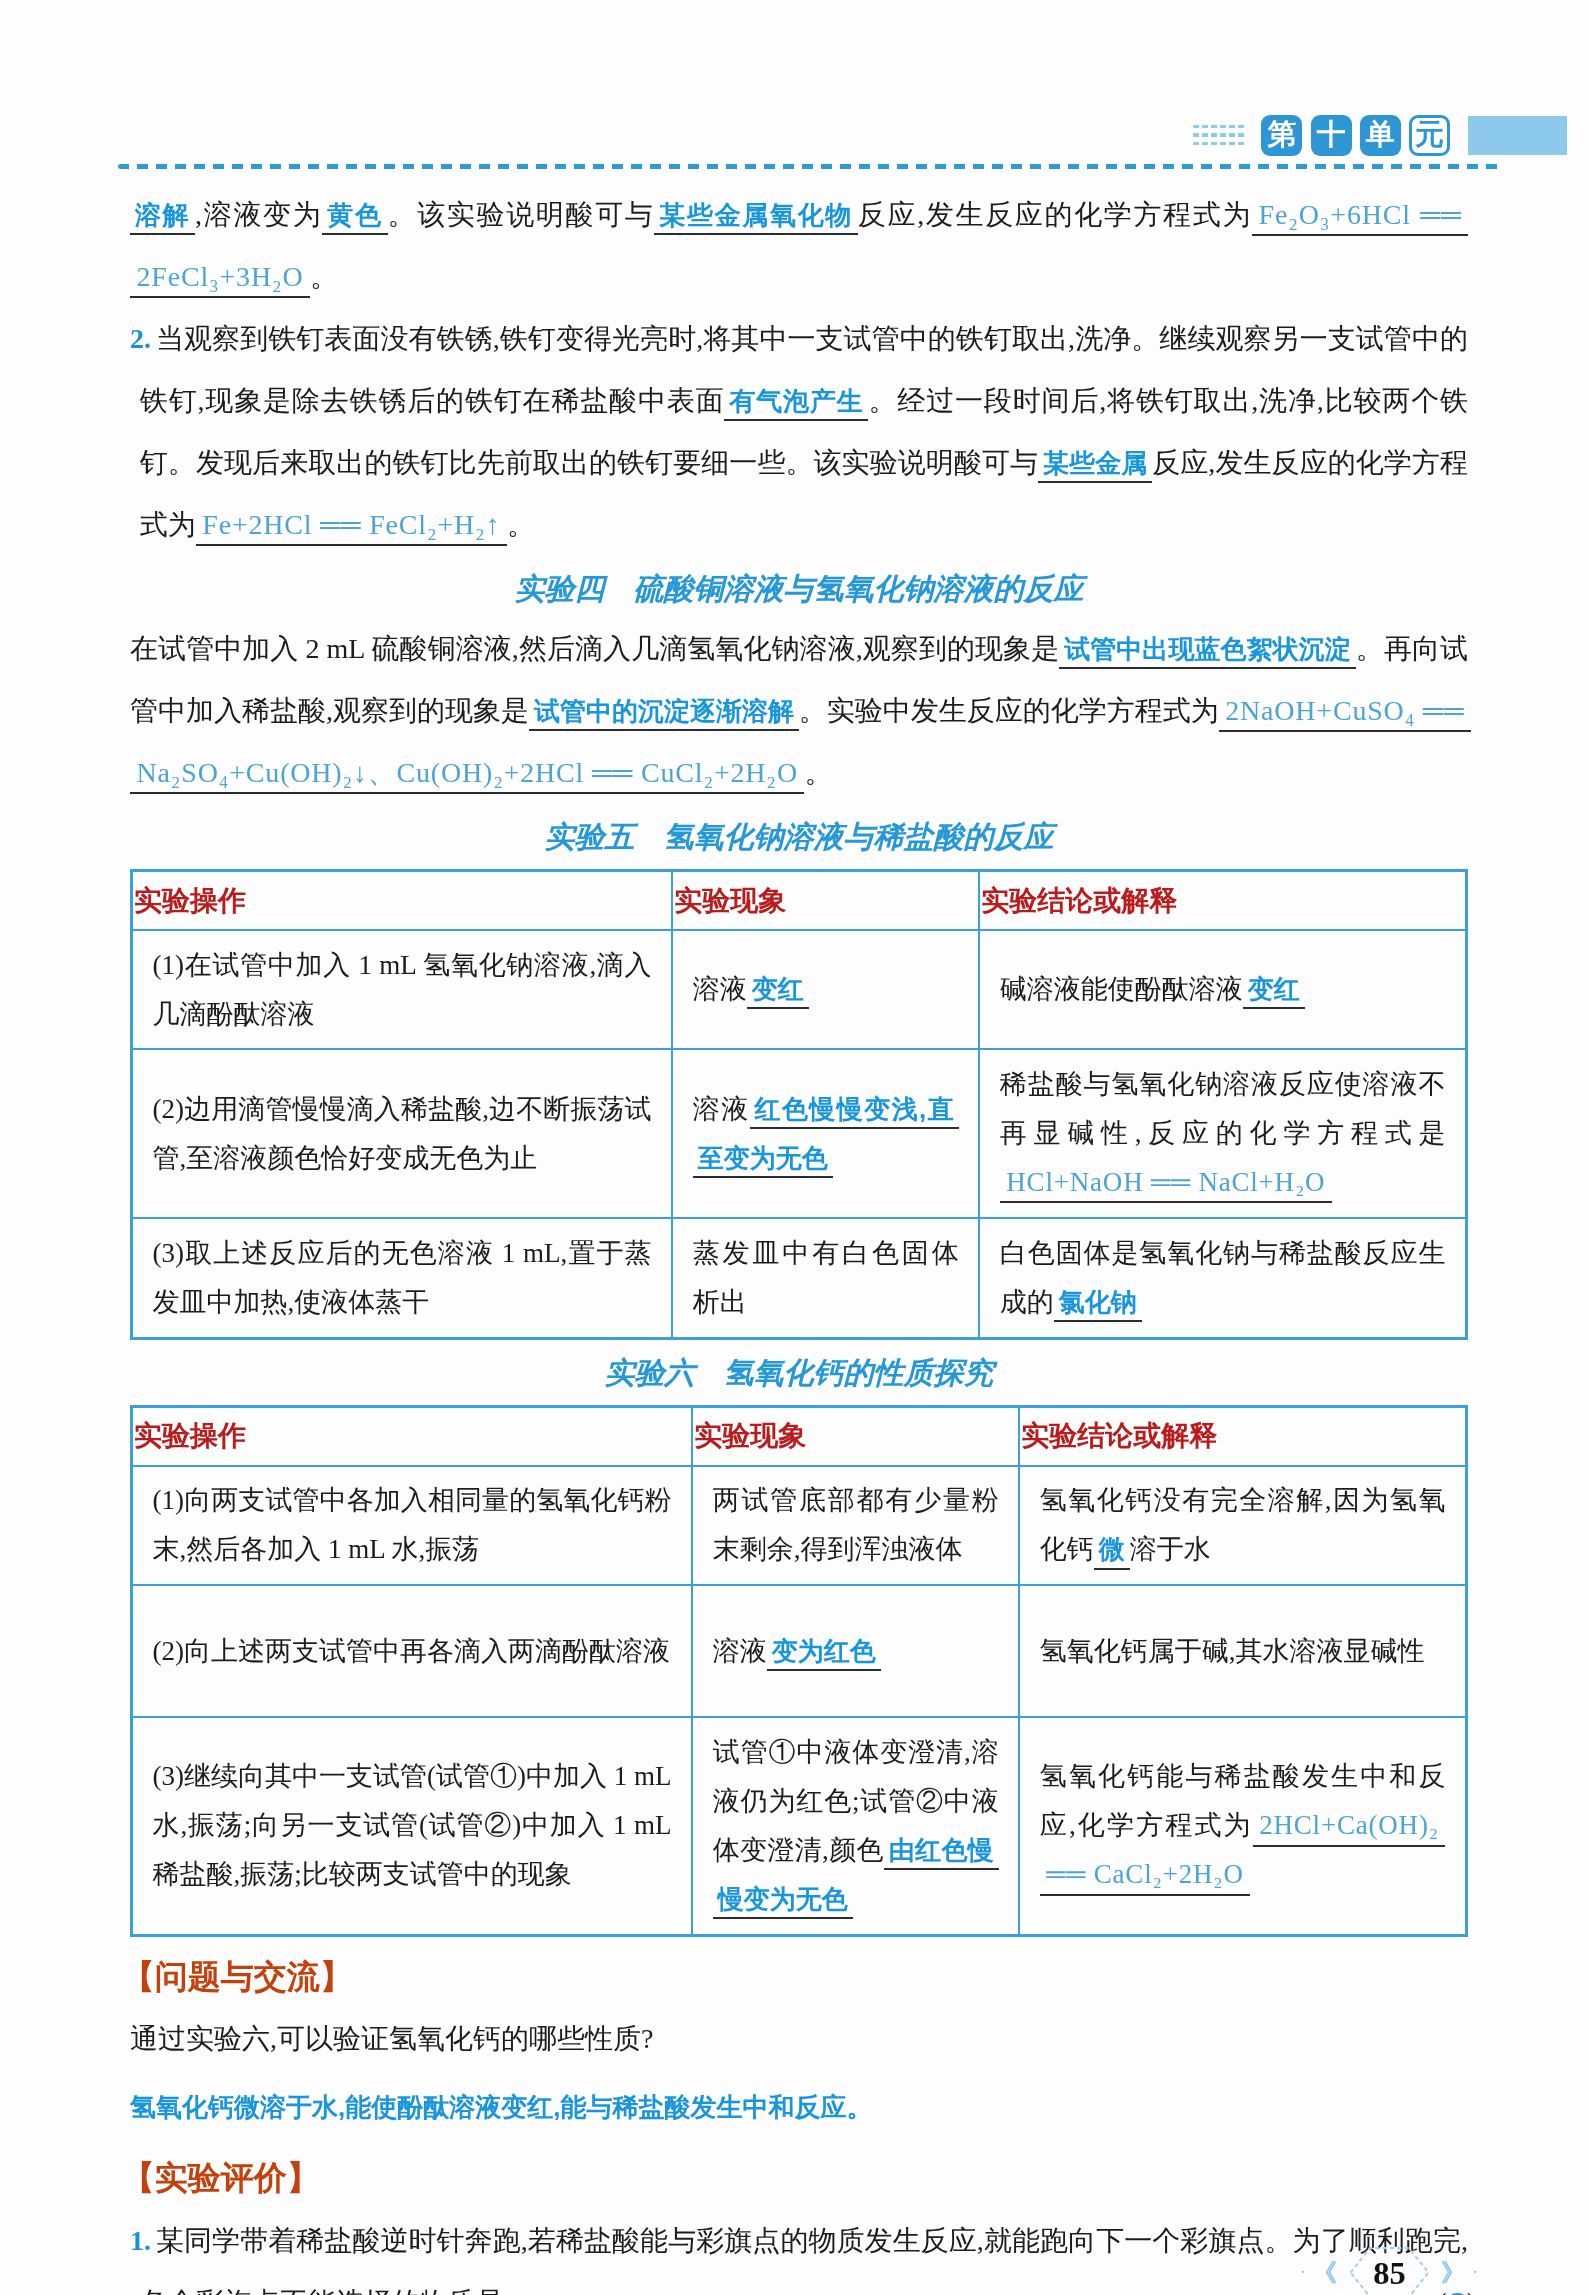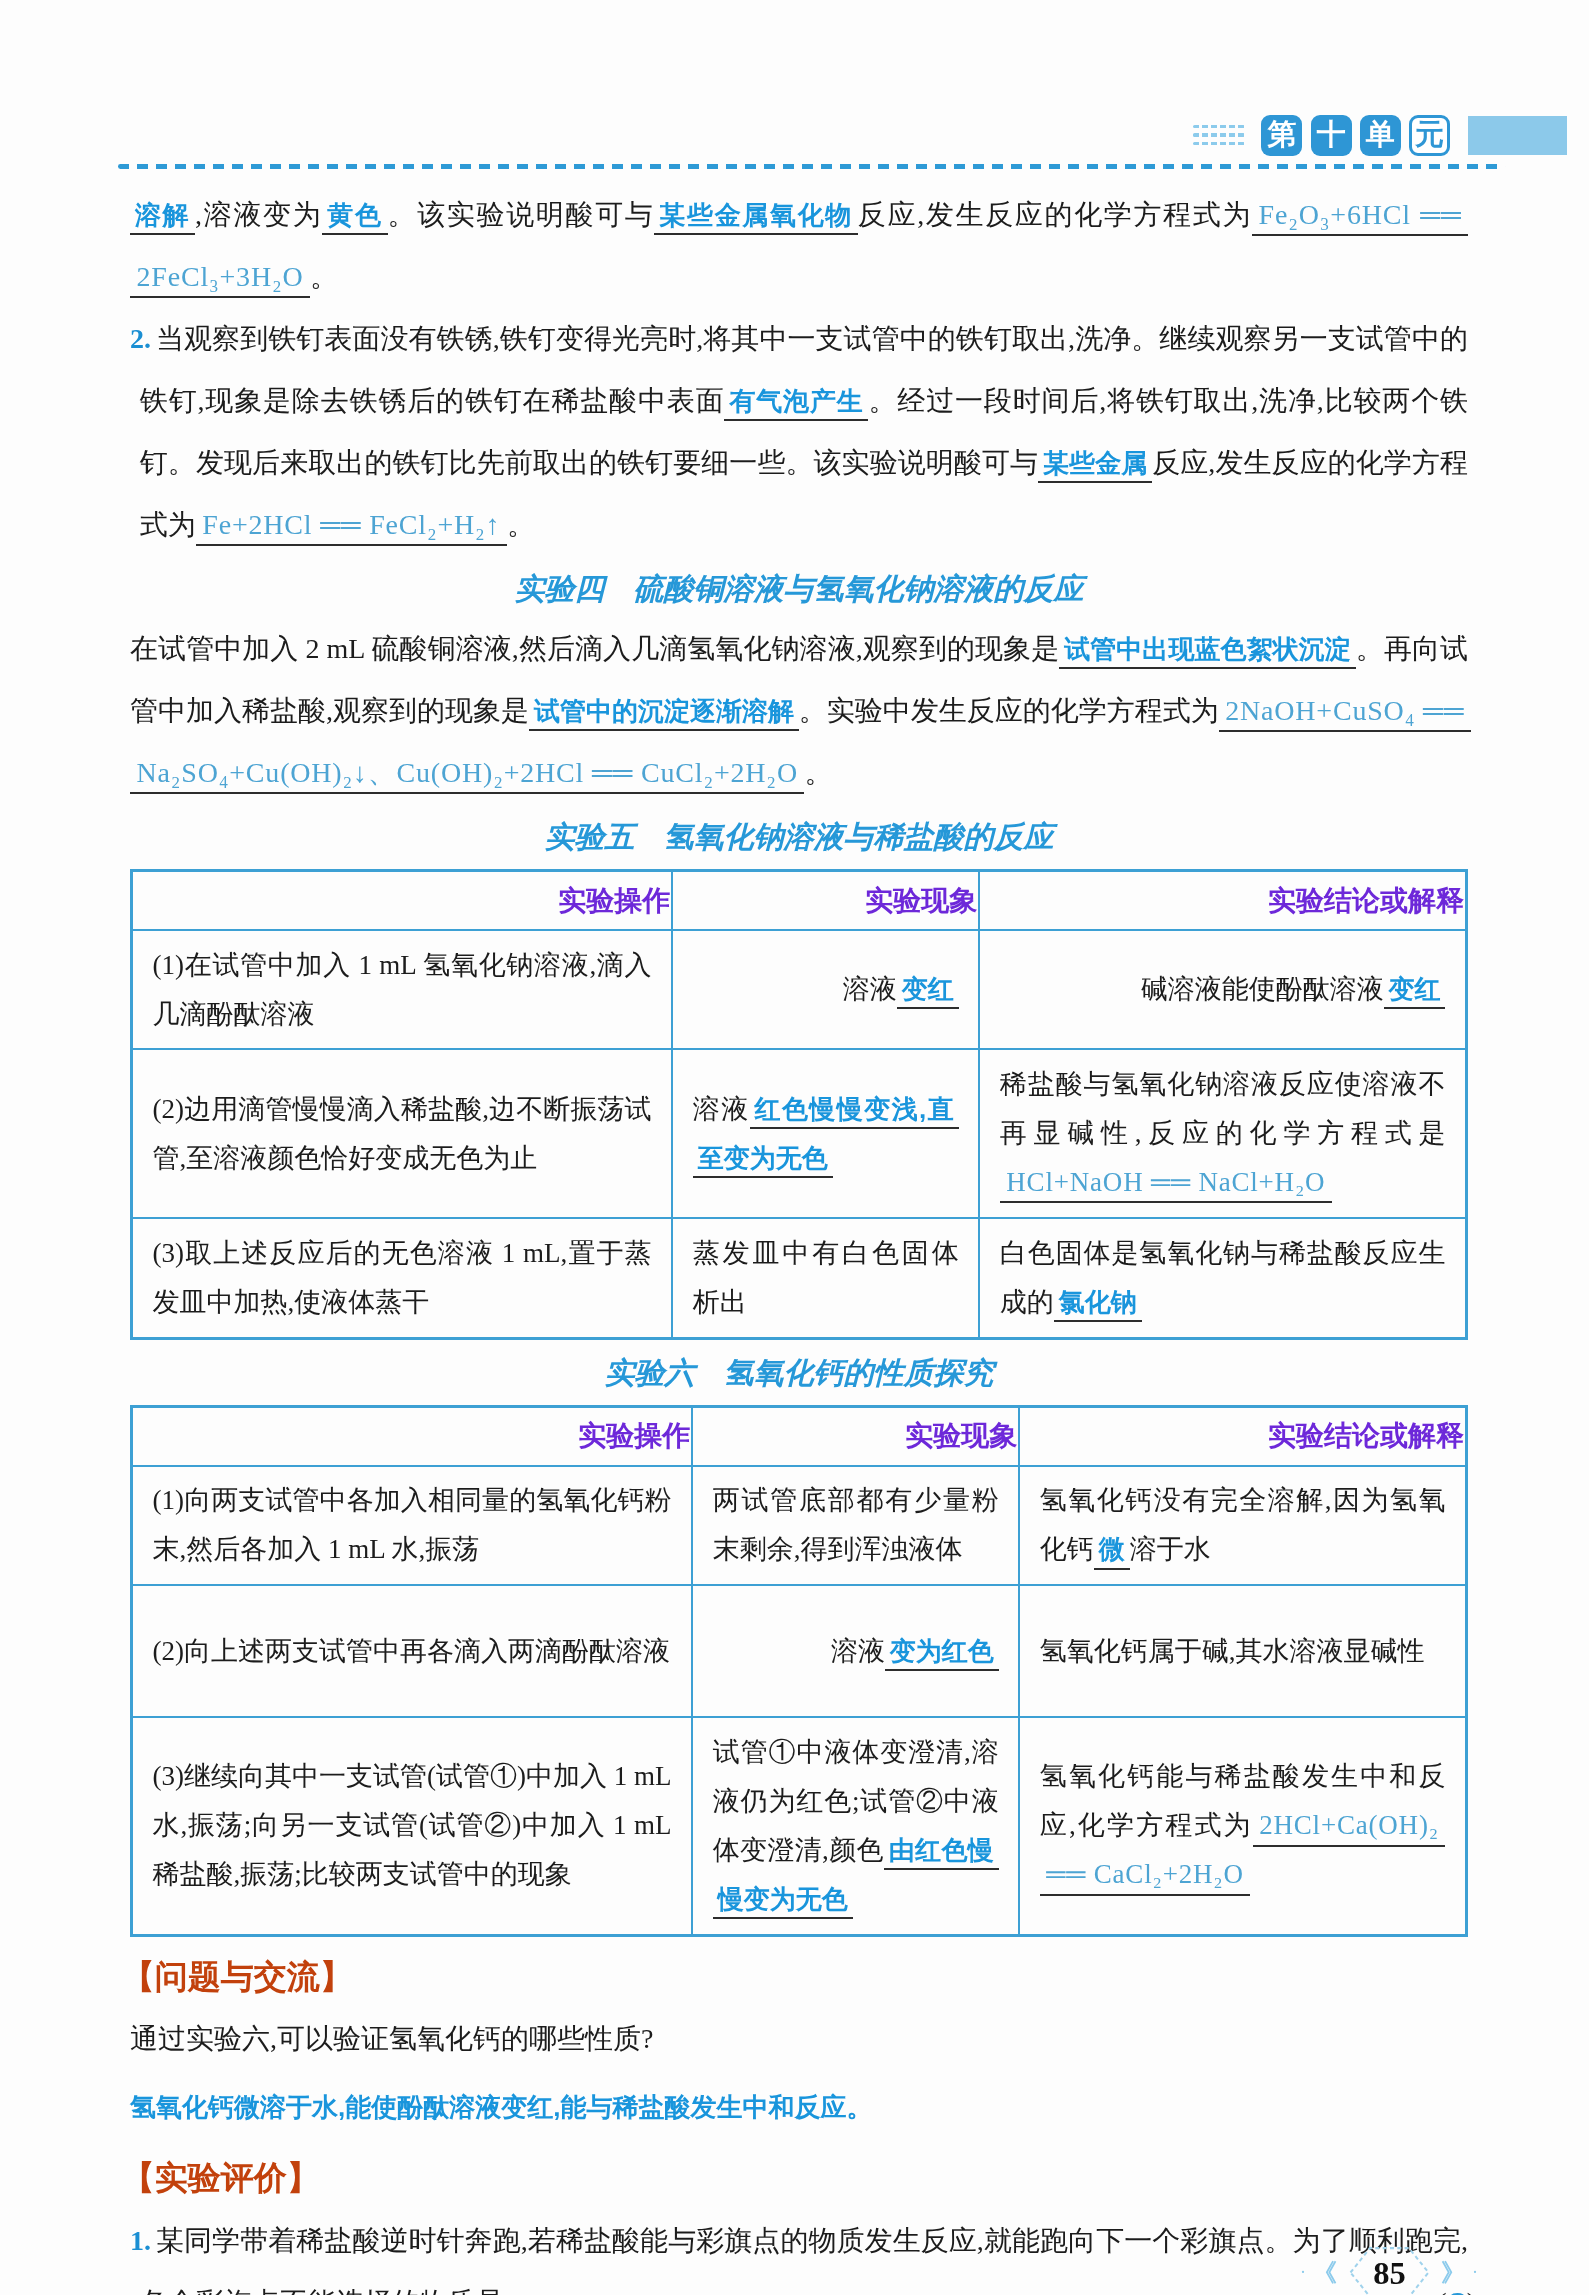--- a/index.html
+++ b/index.html
@@ -44,25 +44,25 @@
   .exp-heading{display:block;text-align:center;color:#2698d8;font-weight:bold;font-size:30px;
     font-family:"Liberation Sans","DejaVu Sans",sans-serif;margin:13px 0 8.2px 0;font-style:italic;}
   .exp-heading .gap{display:inline-block;width:29px;}
   .bracket-heading{color:#c2410c;font-weight:bold;font-size:33px;margin:18px 0 8.2px -8.2px;
     font-family:"Liberation Sans","DejaVu Sans",sans-serif;}
 
   
   table.exp-table{border-collapse:collapse;width:100%;table-layout:fixed;margin:11.4px 0 4.9px 0;}
   table.exp-table th,table.exp-table td{border:2.4px solid #3da0d4;box-sizing:border-box;}
   table.exp-table{border:3.3px solid #3da0d4;}
-  table.exp-table th{height:59px;font-size:28px;font-weight:bold;color:#6d28d9;text-align:right;
+  table.exp-table th{height:59px;font-size:28px;font-weight:bold;color:#b91c1c;text-align:left;
     font-family:"Liberation Sans","DejaVu Sans",sans-serif;}
   table.exp-table td{font-size:27px;line-height:49px;vertical-align:middle;
     padding:9.8px 19.6px;text-align:justify;}
-  table.exp-table td.cc{text-align:right;}
+  table.exp-table td.cc{text-align:left;}
   .t5 tbody tr:nth-child(1){height:101px;}
   .t5 tbody tr:nth-child(2){height:157px;}
   .t5 tbody tr:nth-child(3){height:104px;}
   .t6 tbody tr:nth-child(1){height:112px;}
   .t6 tbody tr:nth-child(2){height:132px;}
   .t6 tbody tr:nth-child(3){height:204px;}
 
   
   .evalitem{position:relative;}
   .ansletter{position:absolute;right:-8.2px;bottom:0;font-size:28px;color:#1c1c1c;}

